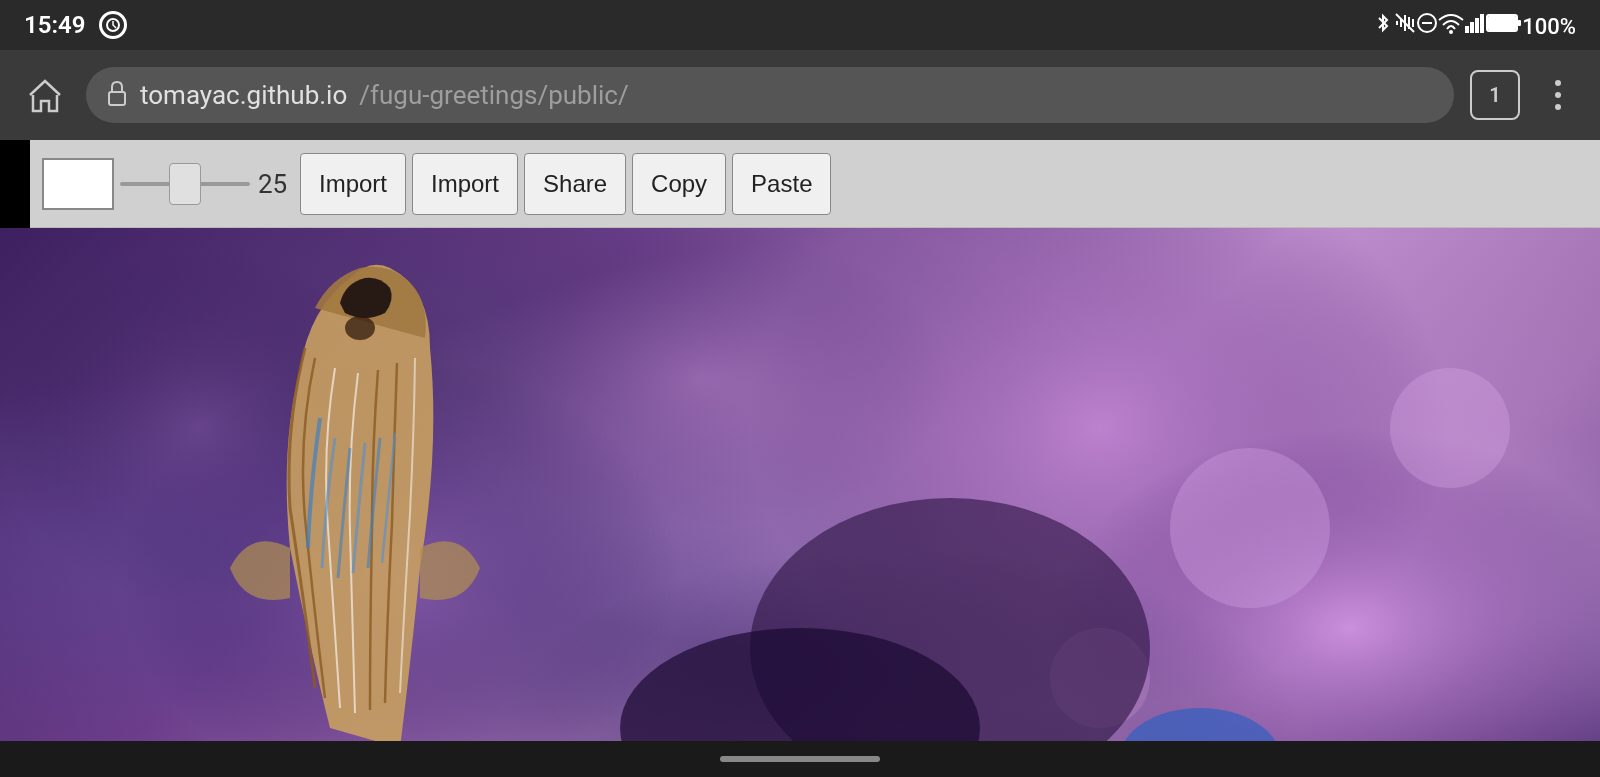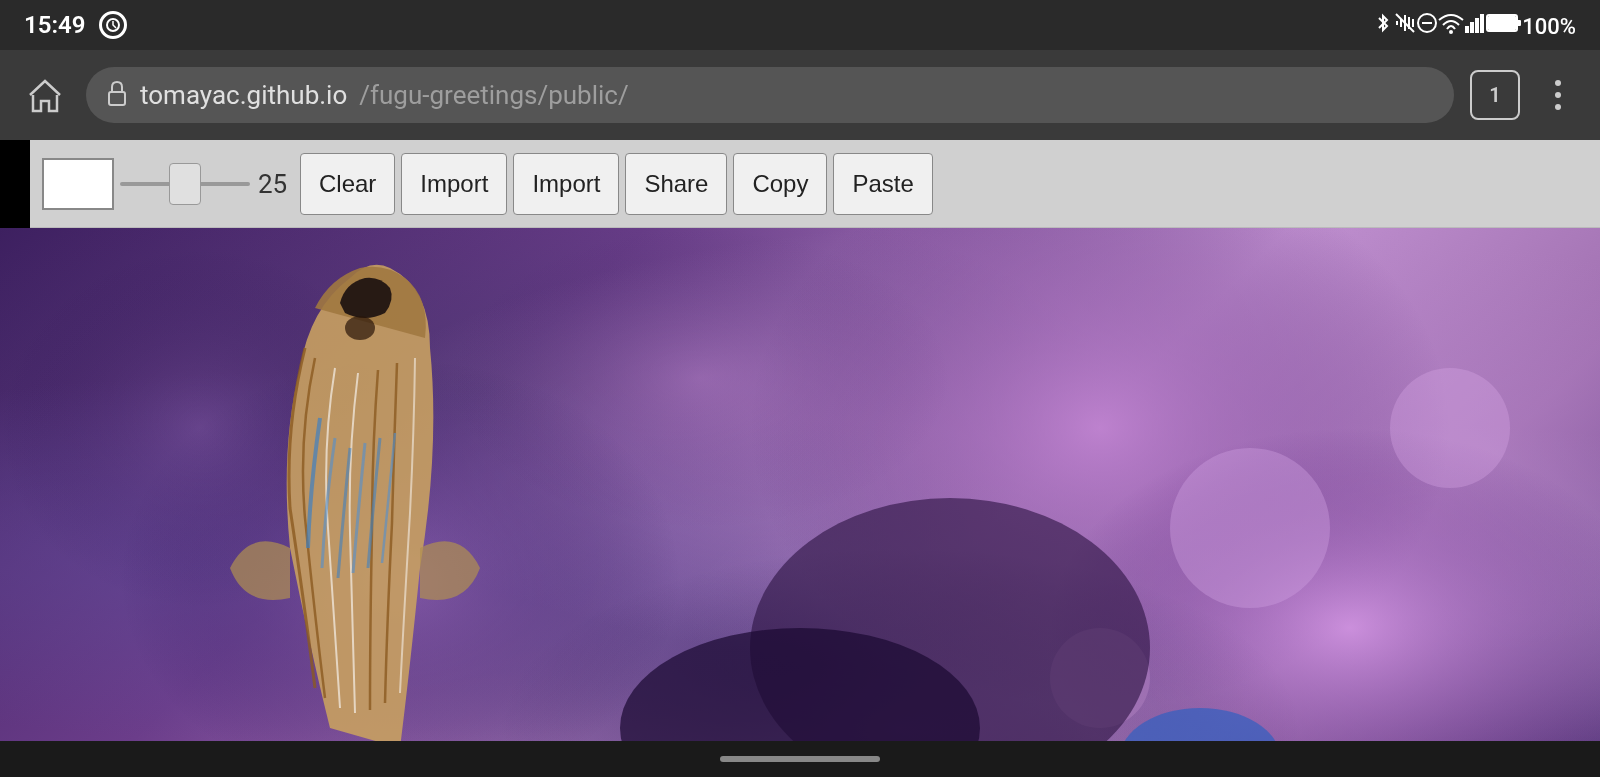--- a/index.html
+++ b/index.html
@@ -326,21 +326,20 @@
 </div>
 
 <div class="toolbar">
   <div class="color-swatch"></div>
   <div class="slider-container">
     <div class="slider-track">
       <div class="slider-thumb"></div>
     </div>
     <span class="slider-value">25</span>
   </div>
-  <button class="tool-btn">Clear</button>
   <button class="tool-btn">Import</button>
   <button class="tool-btn">Import</button>
   <button class="tool-btn">Share</button>
   <button class="tool-btn">Copy</button>
   <button class="tool-btn">Paste</button>
 </div>
 
 <div class="main-content">
   <div class="fish-bg"></div>
   <svg class="fish-svg" viewBox="0 0 1600 549" preserveAspectRatio="xMidYMid slice">

